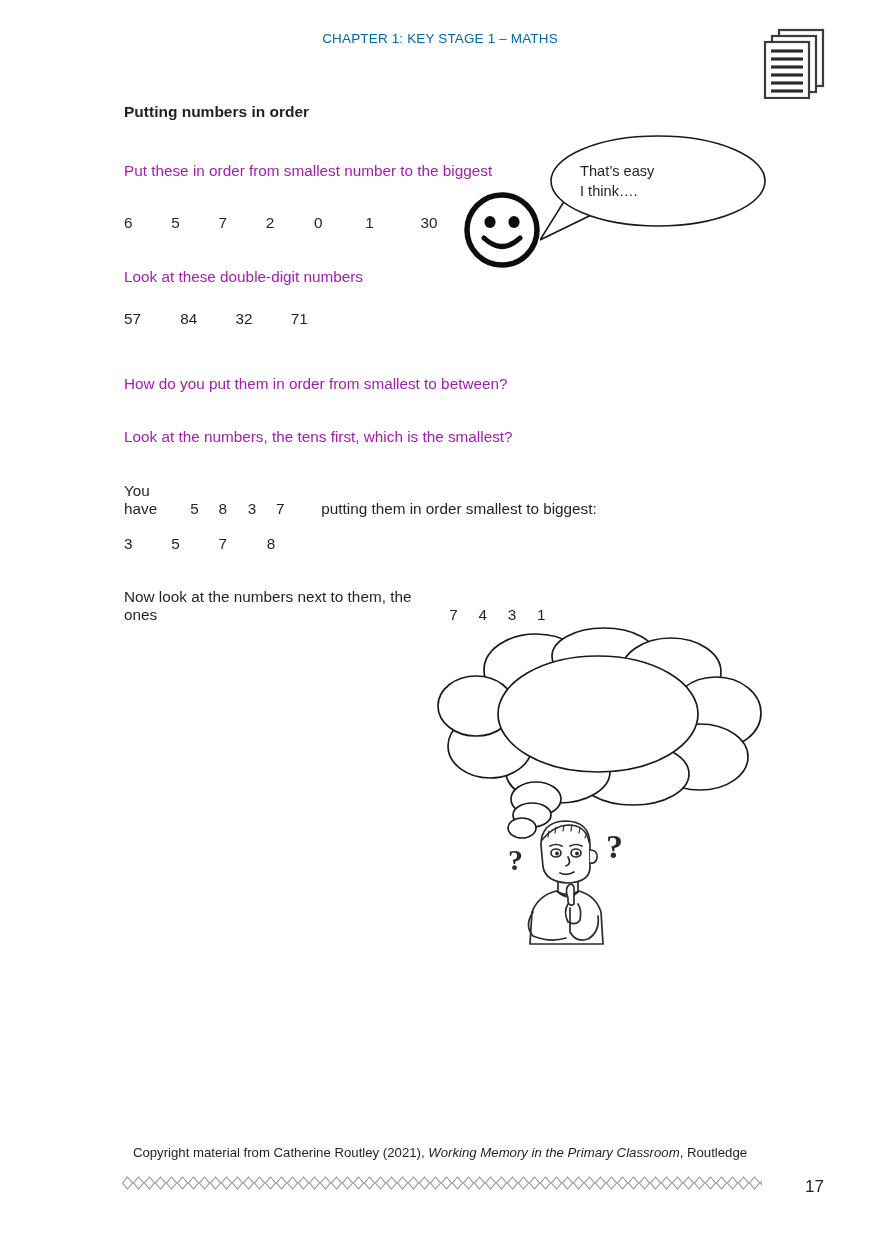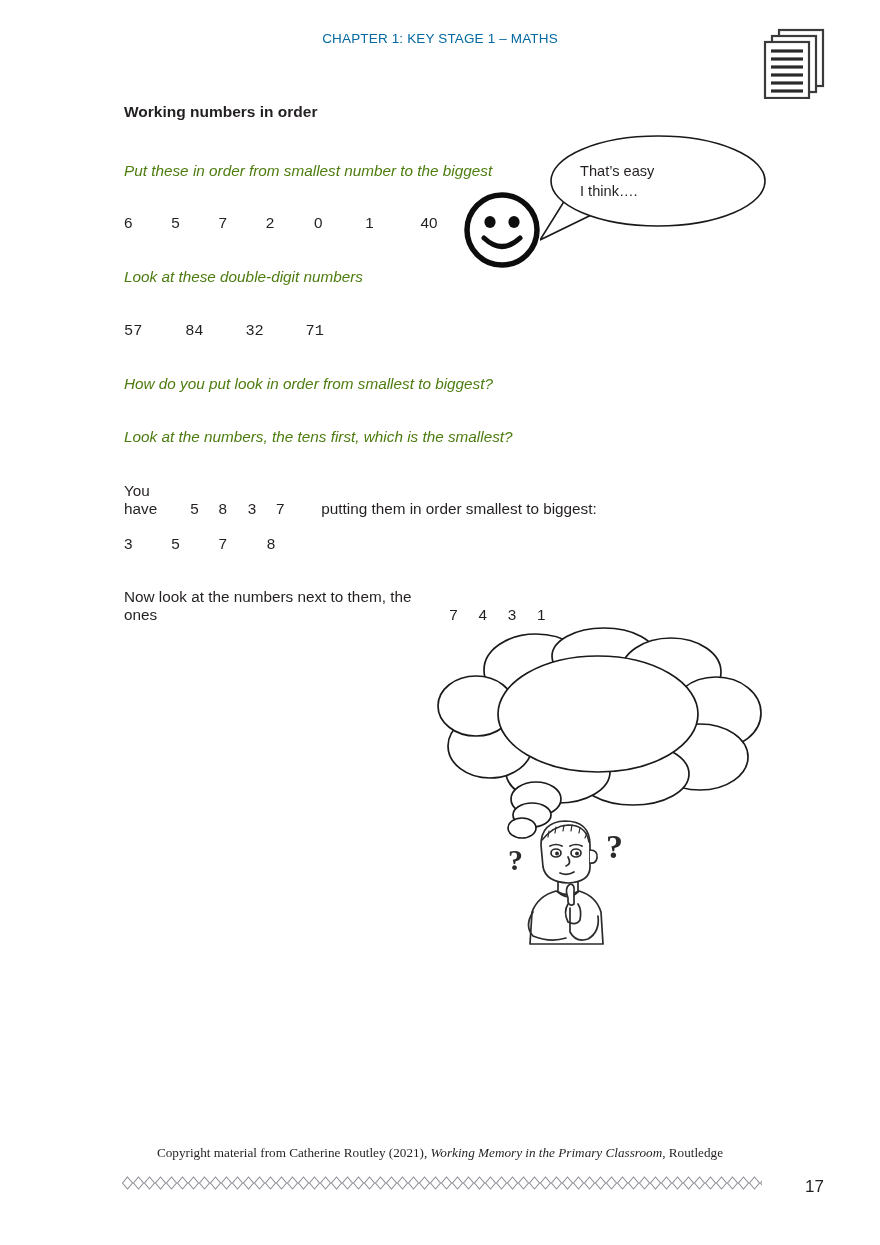--- a/index.html
+++ b/index.html
@@ -44,23 +44,22 @@
     position: absolute;
     left: 124px;
     font-weight: bold;
     font-size: 15.5px;
     color: #231f20;
   }
   .para {
     position: absolute;
     left: 124px;
     font-size: 15.3px;
-    color: #4d7c0f;
+    color: #a21caf;
     white-space: pre;
-    font-style: italic;
   }
   .numrow {
     position: absolute;
     left: 124px;
     font-size: 15.3px;
     color: #231f20;
   }
   .numrow span { display: inline-block; text-align: left; }
 
   .inline-nums span { display: inline-block; text-align: left; }
@@ -123,21 +122,20 @@
 
   
   .copyright {
     position: absolute;
     left: 0;
     top: 1145px;
     width: 880px;
     text-align: center;
     font-size: 13.2px;
     color: #231f20;
-    font-family: Liberation Serif, serif;
   }
   .copyright .title { font-style: italic; }
 
   .divider {
     position: absolute;
     left: 122px;
     top: 1176px;
     width: 640px;
     height: 14px;
   }
@@ -166,44 +164,44 @@
         <line x1="9" y1="24" x2="41" y2="24"></line>
         <line x1="9" y1="32" x2="41" y2="32"></line>
         <line x1="9" y1="40" x2="41" y2="40"></line>
         <line x1="9" y1="48" x2="41" y2="48"></line>
         <line x1="9" y1="56" x2="41" y2="56"></line>
         <line x1="9" y1="64" x2="41" y2="64"></line>
       </g>
     </svg>
   </div>
 
-  <div class="heading" style="top:103px;">Working numbers in order</div>
+  <div class="heading" style="top:103px;">Putting numbers in order</div>
 
   <div class="para" style="top:162px;">Put these in order from smallest number to the biggest</div>
 
   <div class="numrow" style="top:214px;">
     <span style="width:43px">6</span>
     <span style="width:43px">5</span>
     <span style="width:43px">7</span>
     <span style="width:44px">2</span>
     <span style="width:47px">0</span>
     <span style="width:51px">1</span>
-    <span style="width:40px">40</span>
+    <span style="width:40px">30</span>
   </div>
 
   <div class="para" style="top:268px;">Look at these double-digit numbers</div>
 
-  <div class="numrow" style="top:322px;font-family:Liberation Mono, monospace;">
+  <div class="numrow" style="top:310px;">
     <span style="width:52px">57</span>
     <span style="width:51px">84</span>
     <span style="width:51px">32</span>
     <span style="width:40px">71</span>
   </div>
 
-  <div class="para" style="top:375px;">How do you put look in order from smallest to biggest?</div>
+  <div class="para" style="top:375px;">How do you put them in order from smallest to between?</div>
 
   <div class="para" style="top:428px;">Look at the numbers, the tens first, which is the smallest?</div>
 
   <div class="numrow inline-nums" style="top:482px;">
     <span style="width:62px">You have</span>
     <span style="width:24px">5</span>
     <span style="width:25px">8</span>
     <span style="width:24px">3</span>
     <span style="width:41px">7</span>
     <span>putting them in order smallest to biggest:</span>

